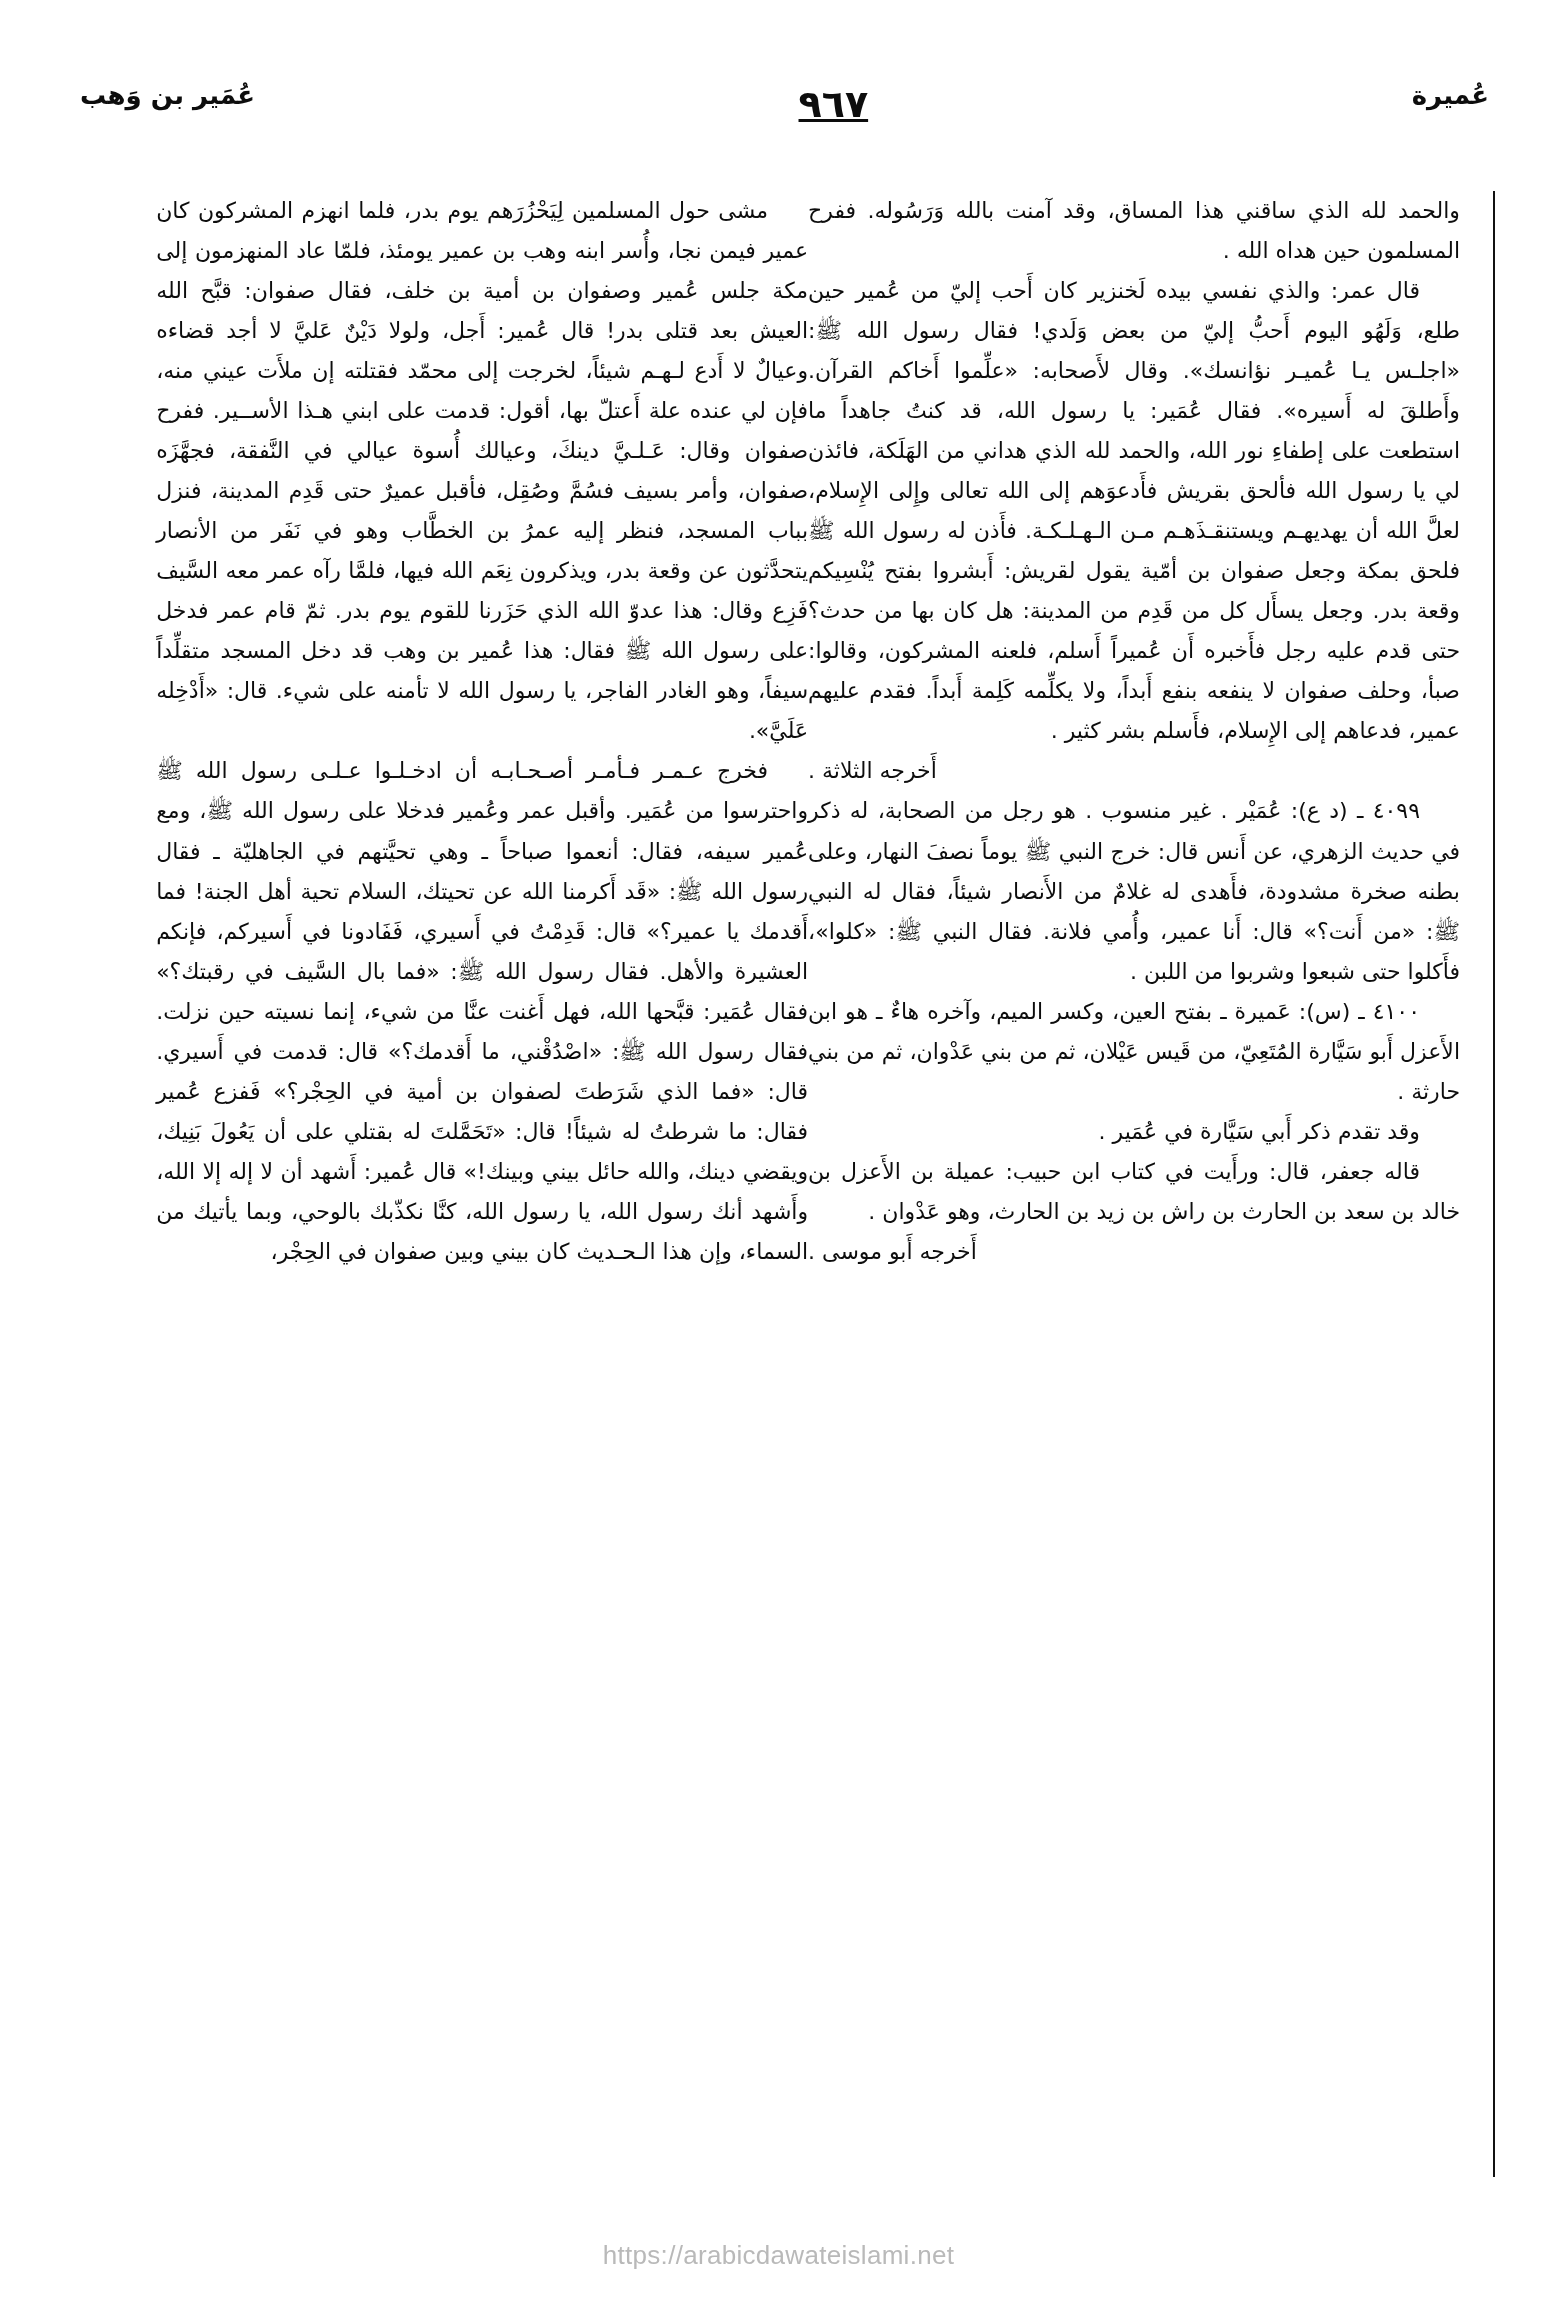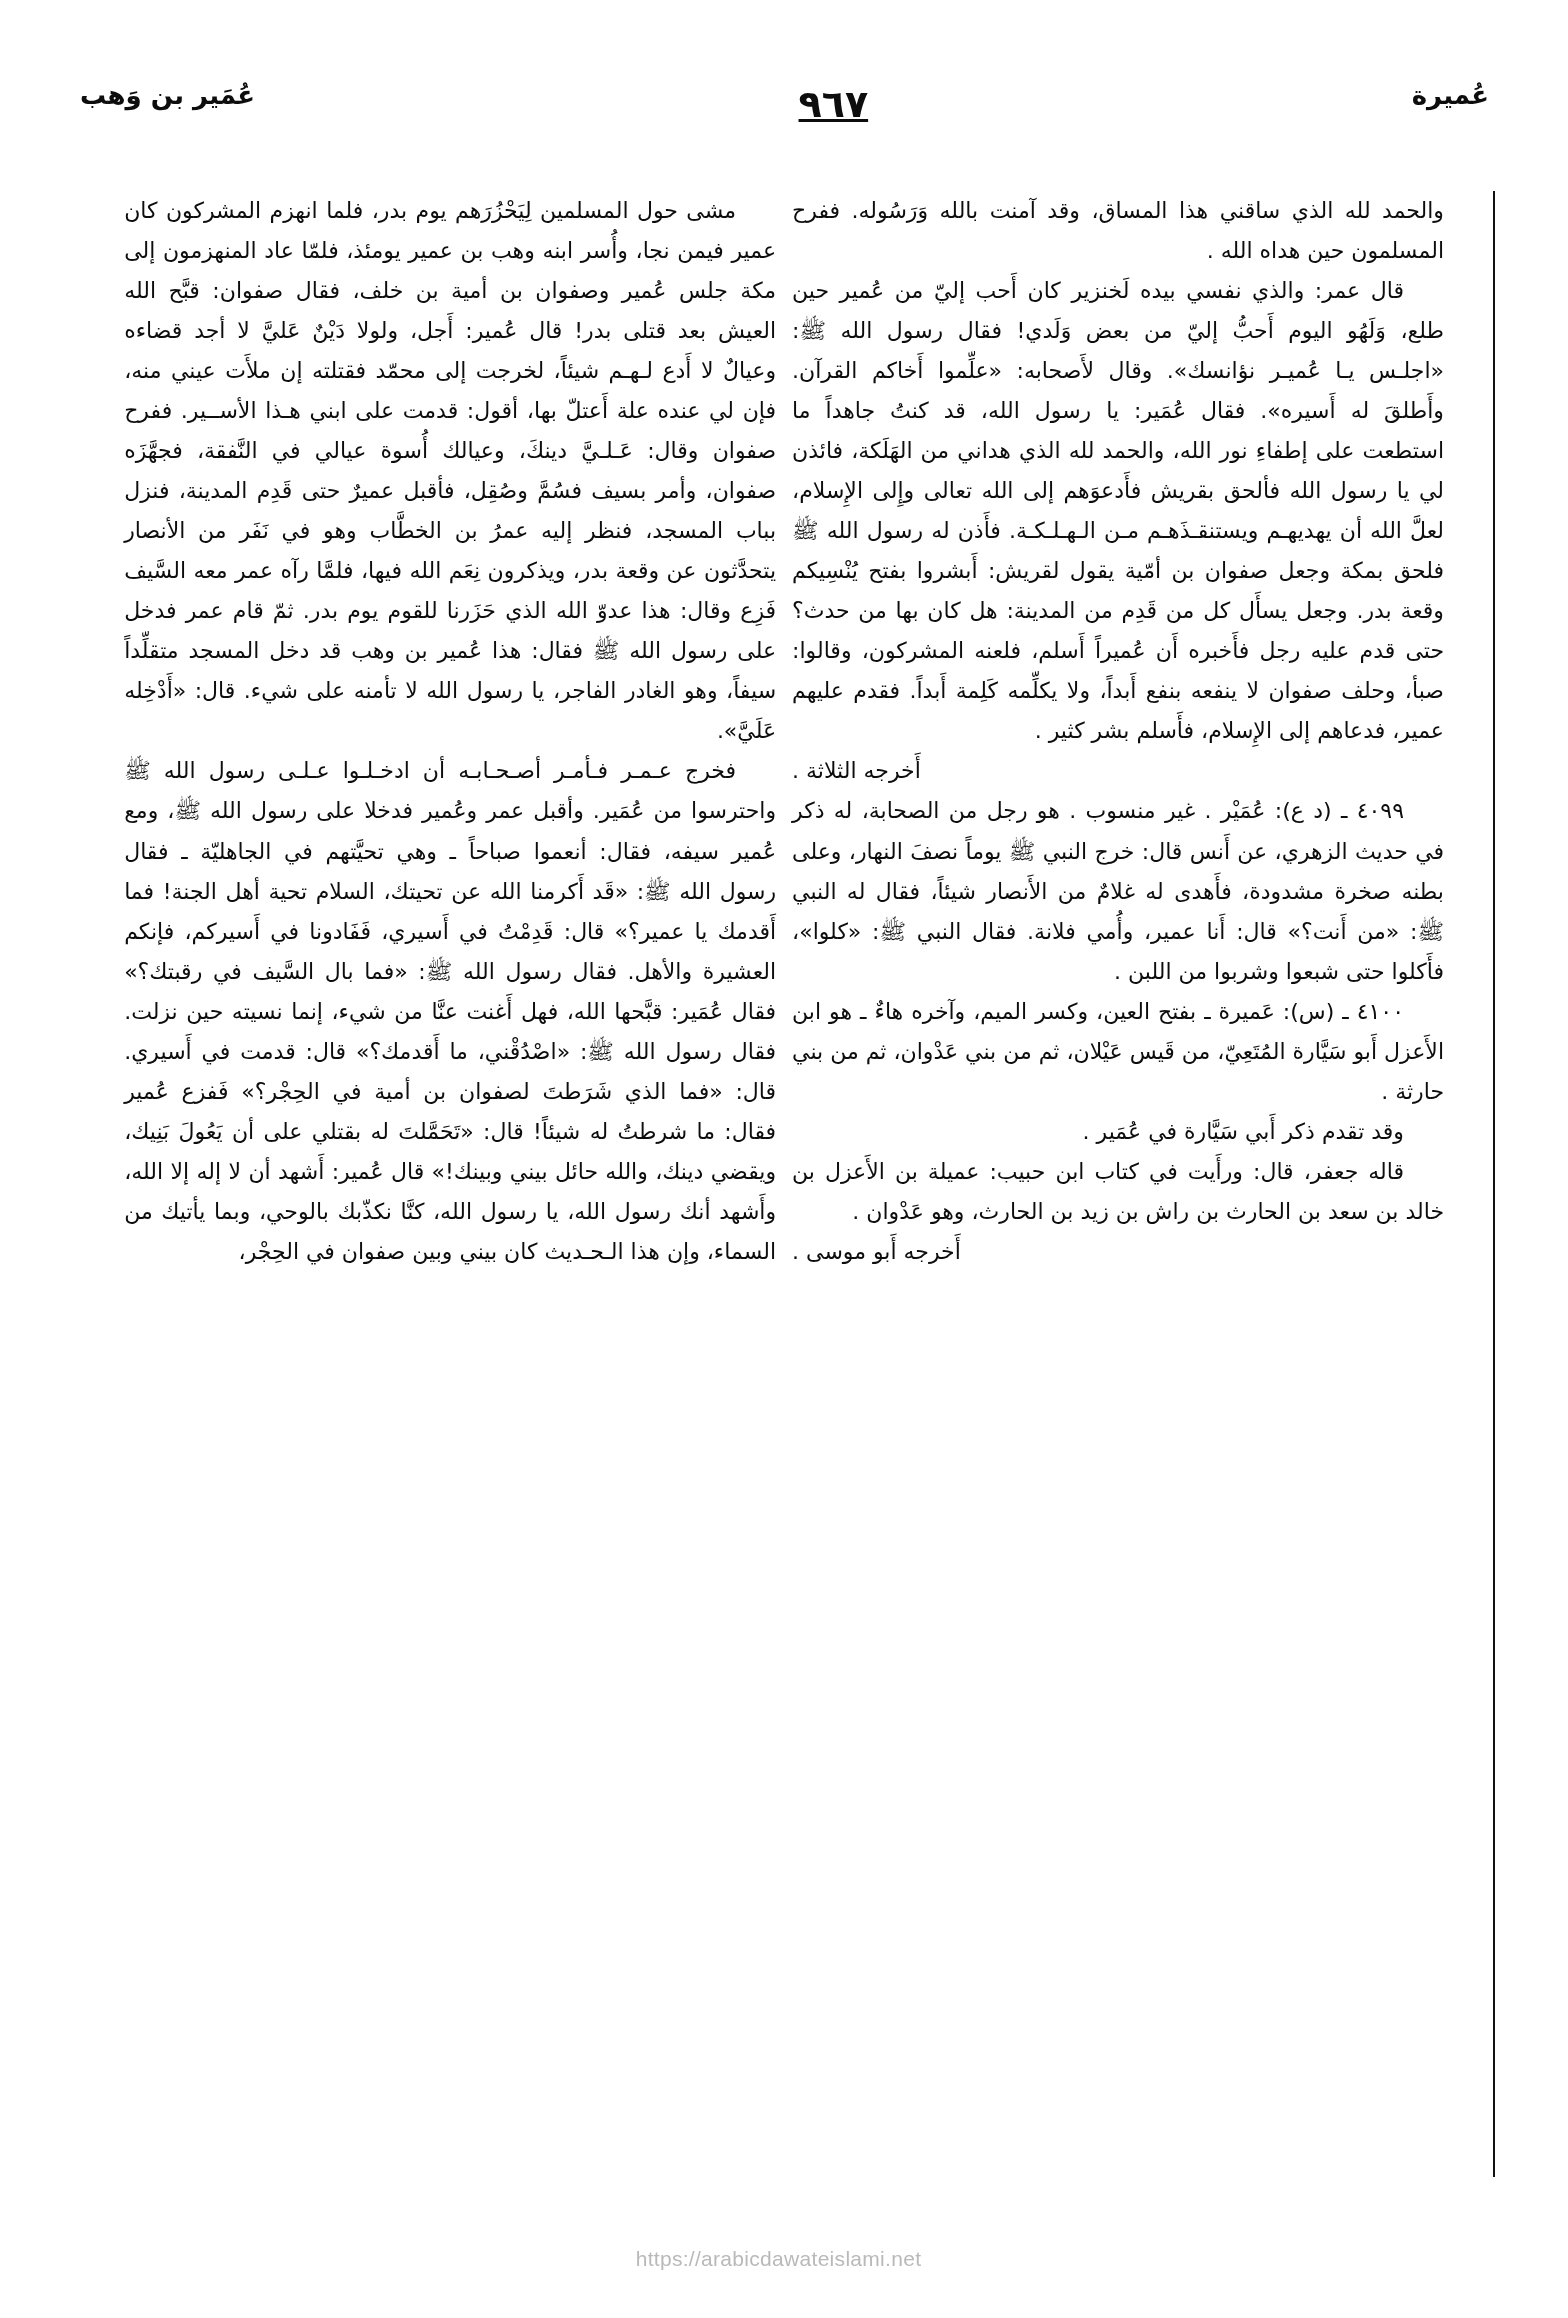--- a/index.html
+++ b/index.html
@@ -54,21 +54,21 @@
   }
   
   .columns {
     position: absolute;
     top: 191px;
     left: 74px;
     right: 74px;
     bottom: 142px;
     display: flex;
     flex-direction: row;
-    gap: 16px;
+    gap: 0;
   }
   .col {
     width: 48.2%;
     box-sizing: border-box;
     font-size: 22px;
     line-height: 1.82;
     text-align: justify;
     text-align-last: right;
     direction: rtl;
   }
@@ -98,21 +98,21 @@
     text-indent: 0;
   }
   
   .watermark {
     position: absolute;
     bottom: 48px;
     left: 0;
     right: 12px;
     text-align: center;
     font-family: "Liberation Sans", sans-serif;
-    font-size: 21px;
+    font-size: 26px;
     color: #b9b9b9;
     letter-spacing: 0.3px;
   }
 </style>
 </head>
 <body>
 
 <div class="page">
 
   <div class="header">

